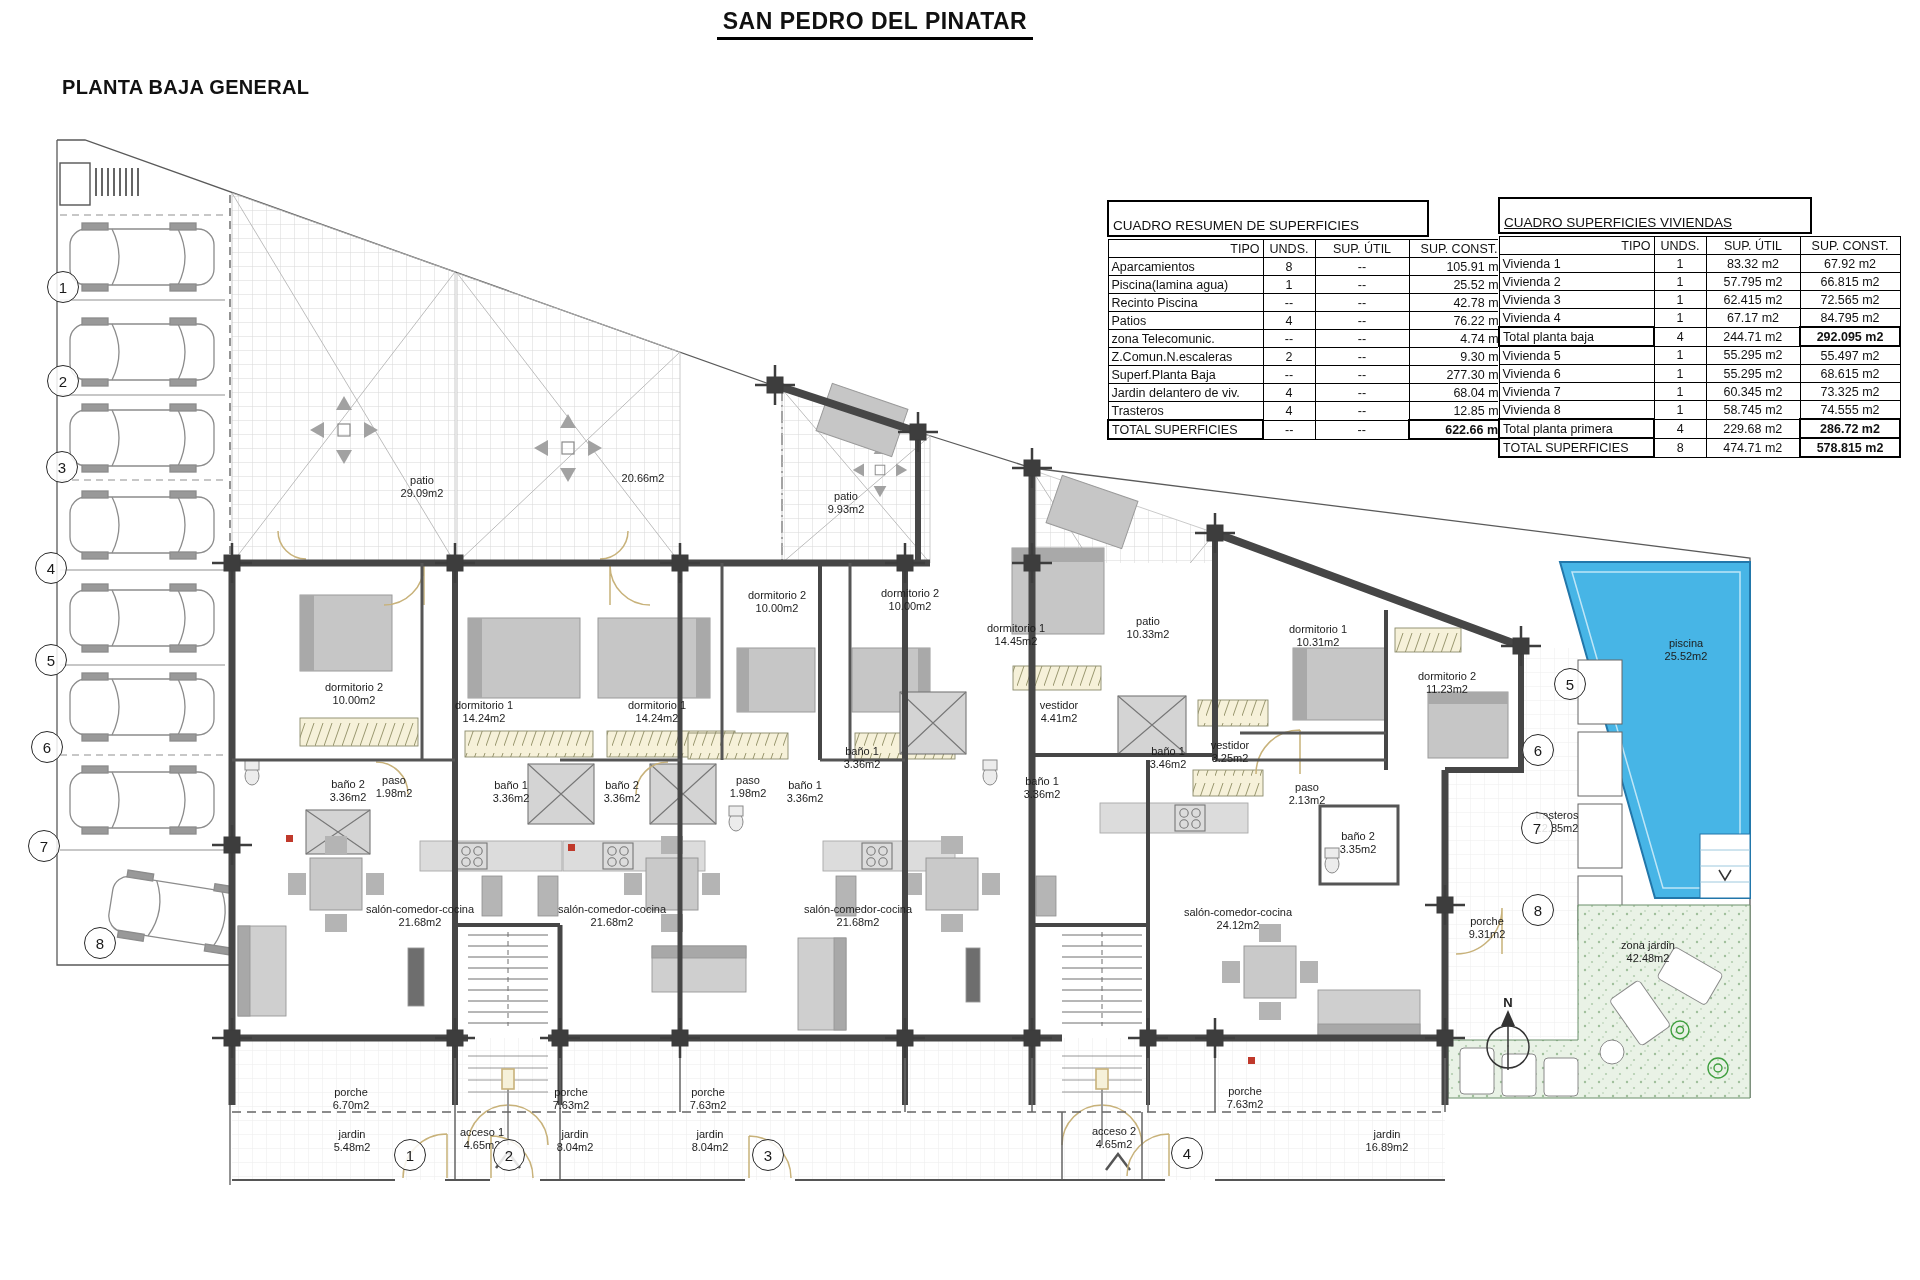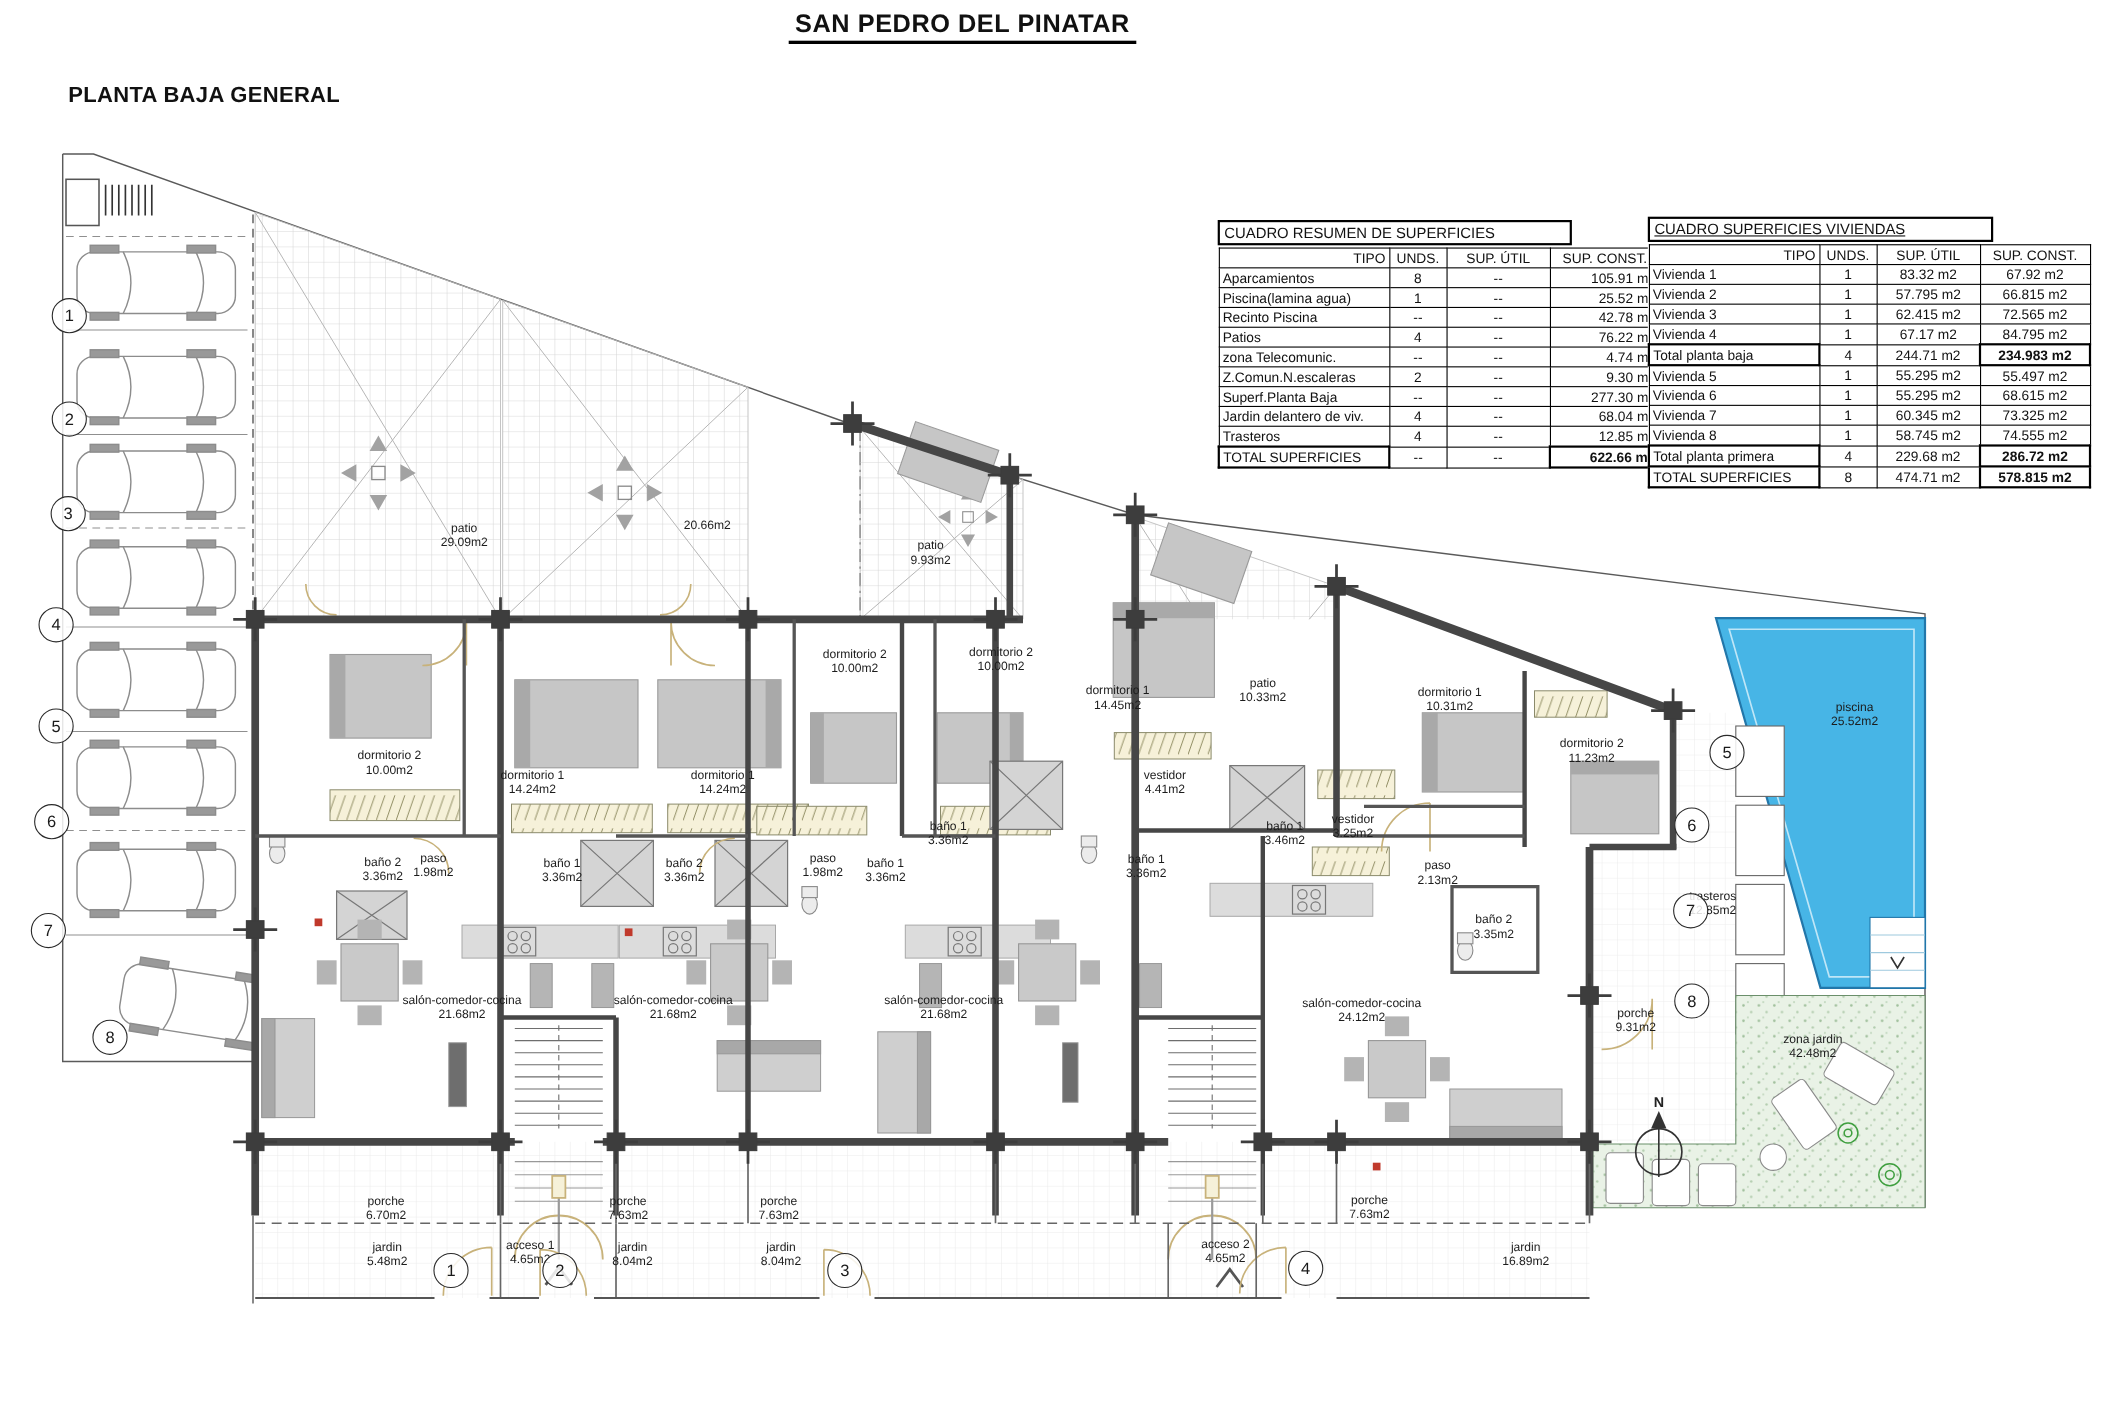--- a/index.html
+++ b/index.html
@@ -6,21 +6,21 @@
   body{width:1920px;height:1280px;position:relative;overflow:hidden;
        font-family:"Liberation Sans", sans-serif;color:#111;}
   .abs{position:absolute;}
   #page-title{left:640px;top:8px;width:470px;text-align:center;}
   #page-title span{display:inline-block;font-size:23px;font-weight:bold;letter-spacing:.5px;
        border-bottom:3px solid #000;padding:0 6px 2px 6px;}
   #plan-title{left:62px;top:76px;font-size:20px;font-weight:bold;letter-spacing:.3px;}
   svg#plan{position:absolute;left:0;top:0;}
   
   .tblwrap{position:absolute;}
-  .tbl-title{border:2px solid #000;font-size:13.5px;padding:2px 6px 2px 4px;background:#fff;
+  .tbl-title{border:2px solid #000;font-size:13.5px;padding:16px 6px 2px 4px;background:#fff;
        margin-bottom:2px;display:block;white-space:nowrap;}
   table.sup{border-collapse:collapse;background:#fff;}
   table.sup td,table.sup th{border:1px solid #000;font-size:12.5px;font-weight:normal;
        padding:0 3px;height:17px;white-space:nowrap;}
   table.sup th{text-align:right;}
   td.c{text-align:center;}
   td.r{text-align:right;padding-right:5px;}
   tr.total td.tipo-cell, tr.total td.const-cell{border:2px solid #000;}
   tr.total td.const-cell{font-weight:bold;}
   
@@ -510,21 +510,21 @@
         <tr>
           <td class="tipo-cell">Vivienda 4</td>
           <td class="unds-cell c">1</td>
           <td class="util-cell c">67.17 m2</td>
           <td class="const-cell c">84.795 m2</td>
         </tr>
         <tr class="total">
           <td class="tipo-cell">Total planta baja</td>
           <td class="unds-cell c">4</td>
           <td class="util-cell c">244.71 m2</td>
-          <td class="const-cell c">234.983 m2</td>
+          <td class="const-cell c">292.095 m2</td>
         </tr>
         <tr>
           <td class="tipo-cell">Vivienda 5</td>
           <td class="unds-cell c">1</td>
           <td class="util-cell c">55.295 m2</td>
           <td class="const-cell c">55.497 m2</td>
         </tr>
         <tr>
           <td class="tipo-cell">Vivienda 6</td>
           <td class="unds-cell c">1</td>

